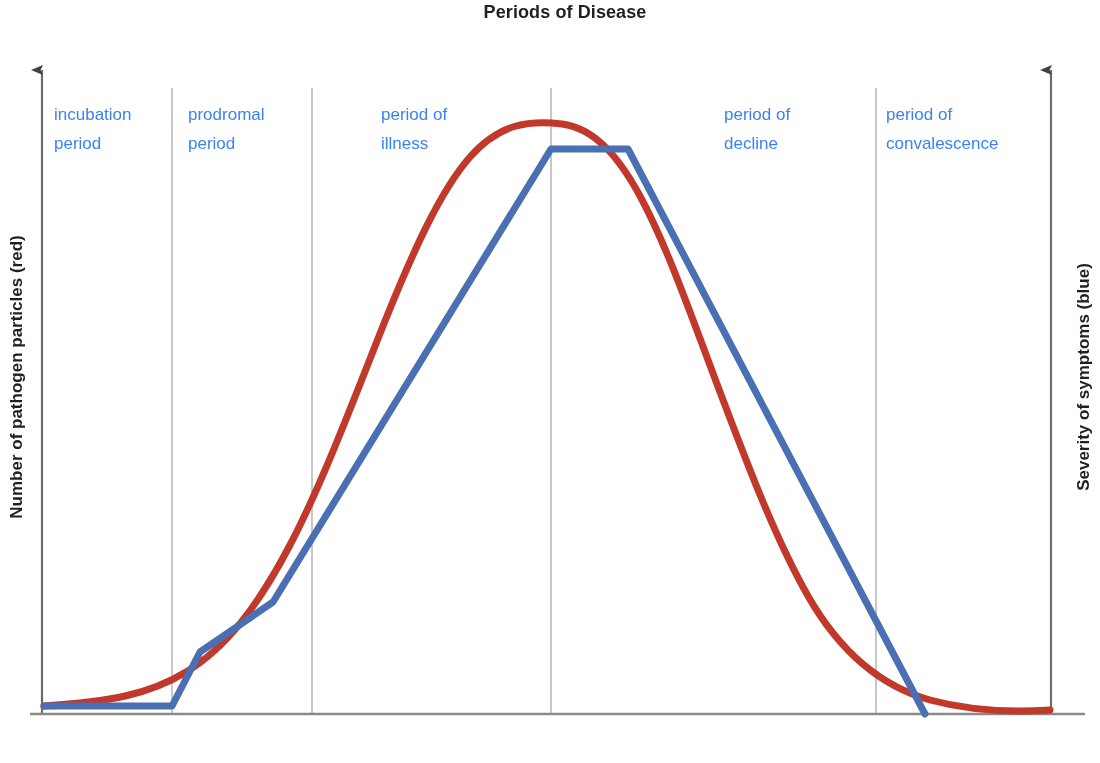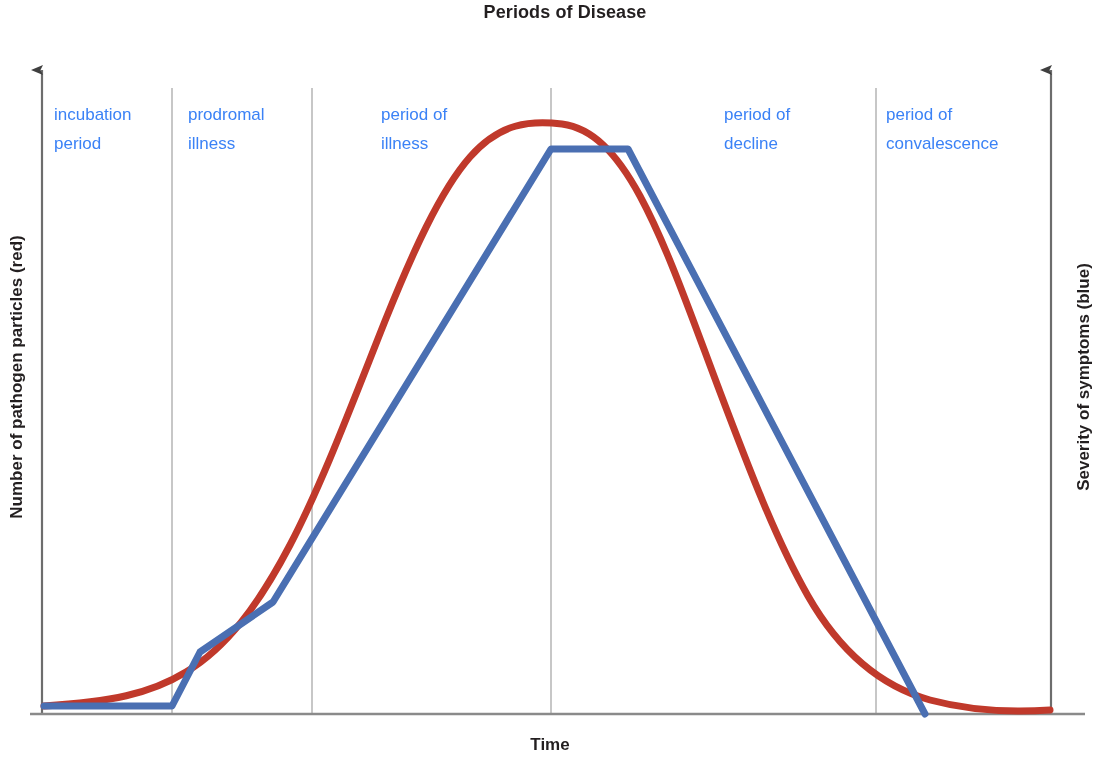--- a/index.html
+++ b/index.html
@@ -77,21 +77,20 @@
 </style>
 </head>
 <body>
 
 <div id="page">
 
   <div class="chart-title">Periods of Disease</div>
 
   <div class="y-axis-label left">Number of pathogen particles (red)</div>
   <div class="y-axis-label right">Severity of symptoms (blue)</div>
-  <div class="x-axis-label">Time</div>
 
   <svg class="plot" width="1100" height="763" viewBox="0 0 1100 763">
     <defs>
       <marker id="arrowUp" markerWidth="10" markerHeight="12" refX="5" refY="11" orient="auto-start-reverse" markerUnits="userSpaceOnUse">
         <path d="M5,0 L10,12 L5,9.5 L0,12 Z" fill="#3f3f3f"></path>
       </marker>
     </defs>
 
     <g>
       <line x1="172" y1="88" x2="172" y2="714" stroke="#b9b9b9" stroke-width="1.6"></line>
@@ -121,21 +120,21 @@
              L 200,652
              L 273,602
              L 551,149
              L 628,149
              L 925,714" fill="none" stroke="#4a6fb2" stroke-width="7" stroke-linecap="round" stroke-linejoin="round"></path>
   </svg>
 
   <div class="phase-label" style="left:54px; top:100px; width:112px;">incubation
 period</div>
   <div class="phase-label" style="left:188px; top:100px; width:118px;">prodromal
-illness</div>
+period</div>
   <div class="phase-label" style="left:381px; top:100px; width:160px;">period of
 illness</div>
   <div class="phase-label" style="left:724px; top:100px; width:148px;">period of
 decline</div>
   <div class="phase-label" style="left:886px; top:100px; width:170px;">period of
 convalescence</div>
 
 </div>
 
 </body></html>

